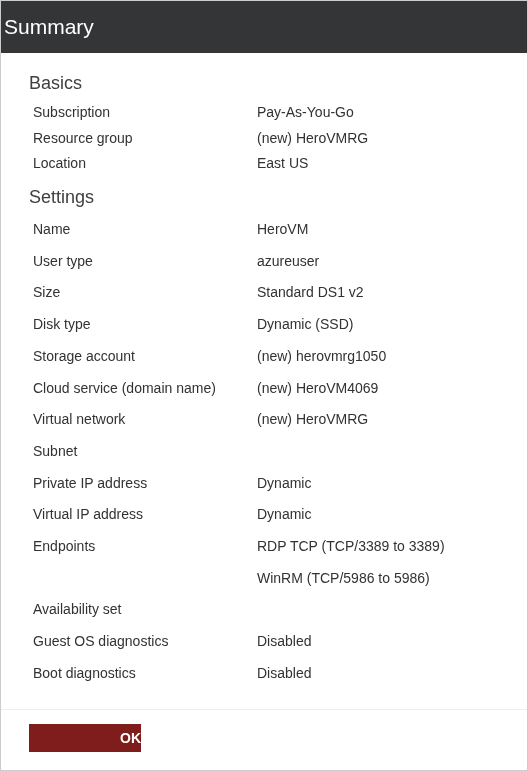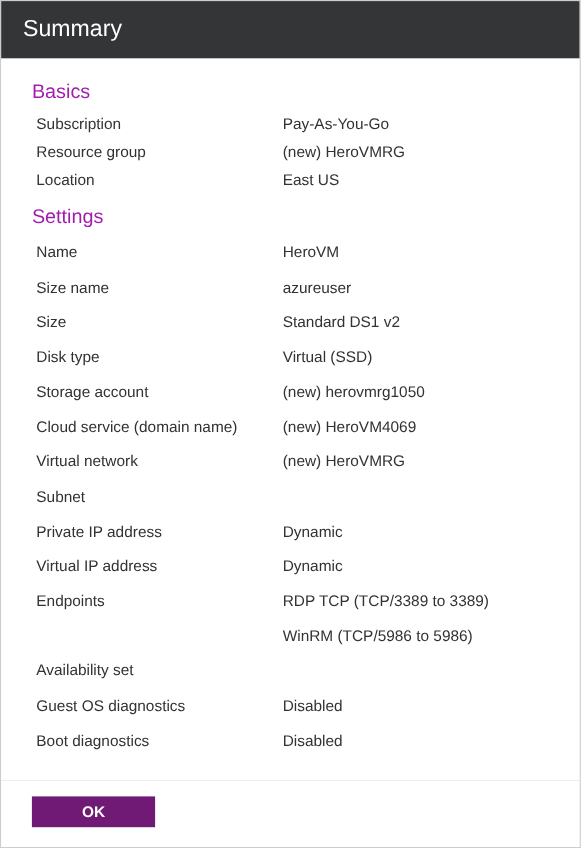--- a/index.html
+++ b/index.html
@@ -12,33 +12,33 @@
       background: #fff;
       width: 528px;
       height: 771px;
       border: 1px solid #ccc;
       display: flex;
       flex-direction: column;
     }
     .header {
       background: #333537;
       color: #fff;
-      padding: 14px 20px;
+      padding: 14px 3px;
       font-size: 21px;
       font-weight: 300;
     }
     .content {
       flex: 1;
       padding: 20px 28px 10px 28px;
       overflow: auto;
     }
     .section-title {
       font-size: 18px;
       font-weight: 400;
-      color: #a21caf;
+      color: #404040;
       margin-top: 10px;
       margin-bottom: 6px;
     }
     .section-title.first {
       margin-top: 0;
     }
     .row-group {
       margin-left: 4px;
     }
     .row {
@@ -56,29 +56,30 @@
       flex-shrink: 0;
     }
     .row .value {
       flex: 1;
     }
     .footer {
       padding: 14px 28px 18px 28px;
       border-top: 1px solid #eee;
     }
     .ok-button {
-      background: #701a75;
+      background: #7f1d1d;
       color: #fff;
       border: none;
       font-size: 14px;
       font-weight: 600;
       padding: 6px 0;
       width: 112px;
       cursor: pointer;
       font-family: inherit;
+      text-align: right;
     }
   </style>
 </head>
 <body>
 
 <div class="header">
   <span>Summary</span>
 </div>
 
 <div class="content">
@@ -99,30 +100,30 @@
     </div>
   </div>
 
   <div class="section-title">Settings</div>
   <div class="row-group">
     <div class="row row-spaced">
       <div class="label">Name</div>
       <div class="value">HeroVM</div>
     </div>
     <div class="row row-spaced">
-      <div class="label">Size name</div>
+      <div class="label">User type</div>
       <div class="value">azureuser</div>
     </div>
     <div class="row row-spaced">
       <div class="label">Size</div>
       <div class="value">Standard DS1 v2</div>
     </div>
     <div class="row row-spaced">
       <div class="label">Disk type</div>
-      <div class="value">Virtual (SSD)</div>
+      <div class="value">Dynamic (SSD)</div>
     </div>
     <div class="row row-spaced">
       <div class="label">Storage account</div>
       <div class="value">(new) herovmrg1050</div>
     </div>
     <div class="row row-spaced">
       <div class="label">Cloud service (domain name)</div>
       <div class="value">(new) HeroVM4069</div>
     </div>
     <div class="row row-spaced">

